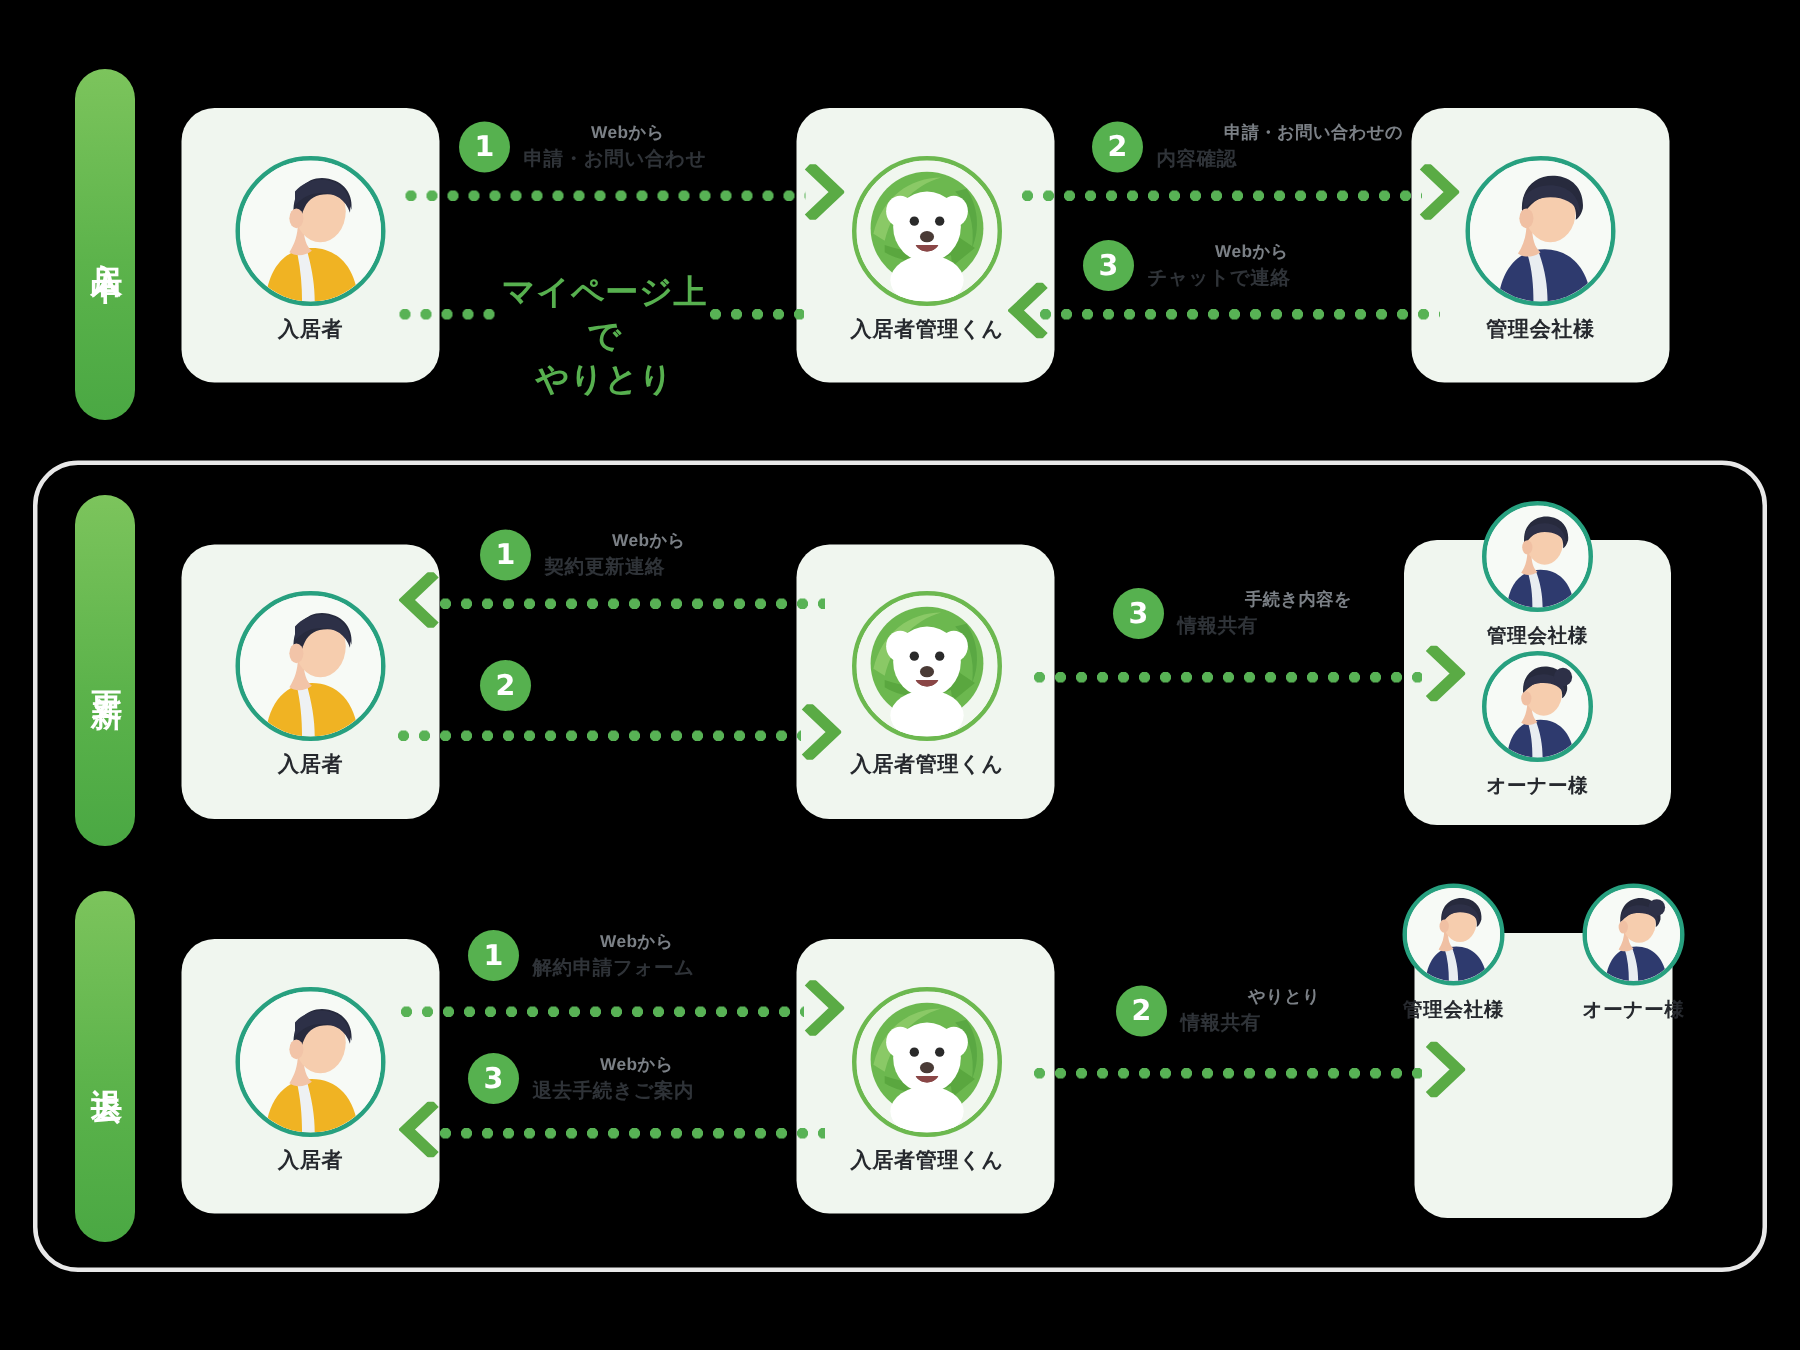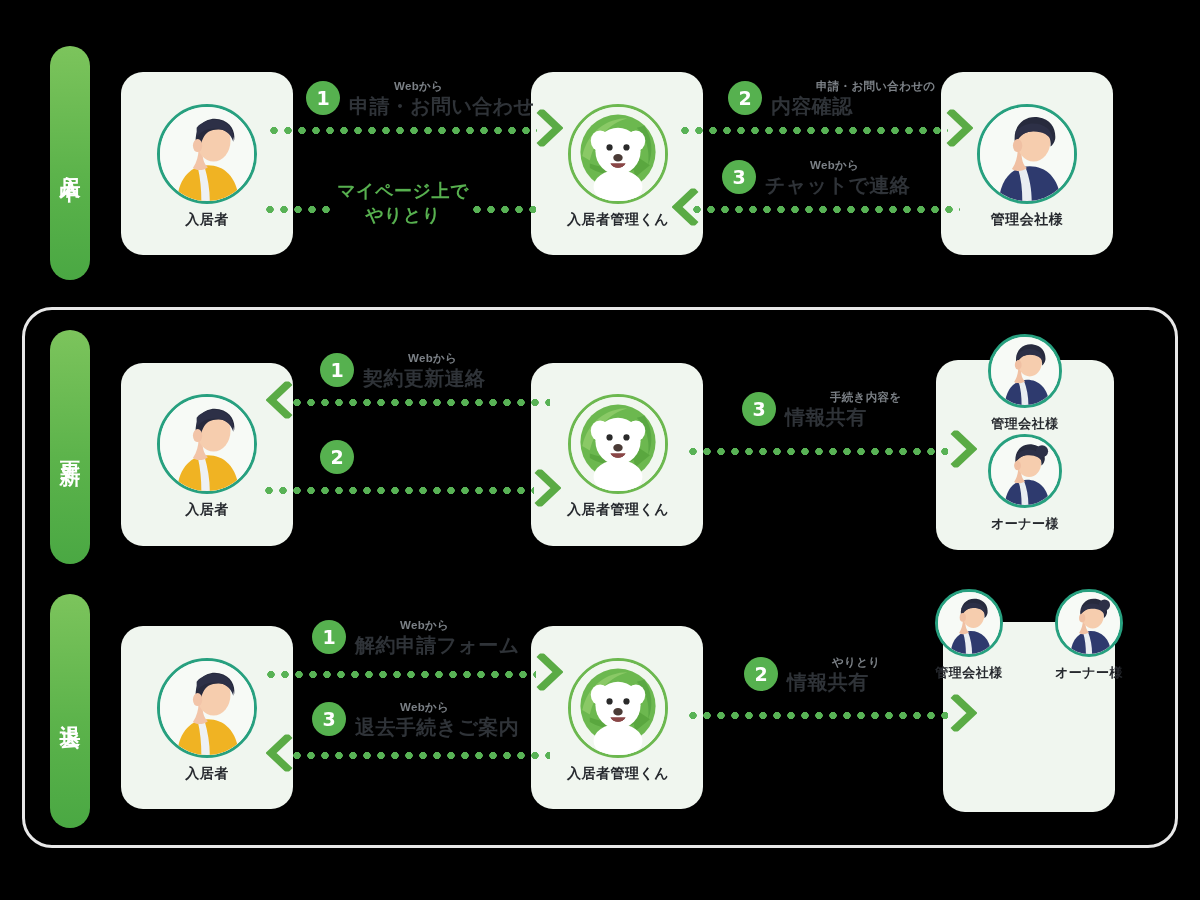--- a/index.html
+++ b/index.html
@@ -62,25 +62,25 @@
   
   .step { position: absolute; display: flex; align-items: center; gap: 9px; }
   .step-num {
     width: 34px; height: 34px; flex: 0 0 34px; border-radius: 50%;
     background: #56b14f; color: #fff; font-size: 19px; font-weight: 700;
     display: flex; align-items: center; justify-content: center;
     font-family: "DejaVu Sans", sans-serif;
   }
   .step-text { display: flex; flex-direction: column; line-height: 1; }
   .step-sub { font-size: 11.5px; color: #7b8086; font-weight: 700; margin-bottom: 3px; letter-spacing: .3px; margin-left: 45px; }
-  .step-main { font-size: 20px; color: #2f3338; font-weight: 700; letter-spacing: .4px; white-space: nowrap; }
+  .step-main { font-size: 13px; color: #2f3338; font-weight: 700; letter-spacing: .4px; white-space: nowrap; }
 
   .free-note {
     position: absolute; text-align: center; color: #57b04f;
-    font-weight: 700; font-size: 18px; line-height: 1.32; letter-spacing: .5px;
+    font-weight: 700; font-size: 22px; line-height: 1.32; letter-spacing: .5px;
   }
 </style>
 </head>
 <body>
 
 <div class="stage">
 
   <svg width="0" height="0" style="position:absolute" aria-hidden="true">
     <defs>
 

